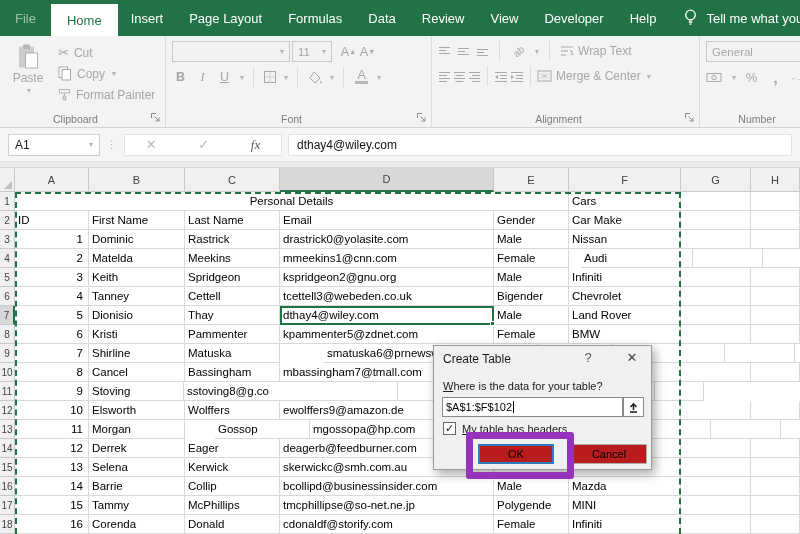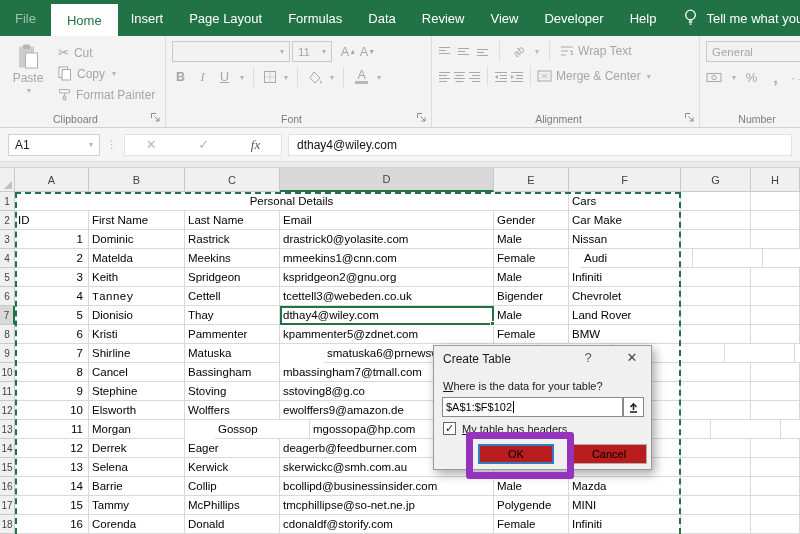--- a/index.html
+++ b/index.html
@@ -376,21 +376,21 @@
           <div class="cell" style="width: 95px;">Spridgeon</div>
           <div class="cell" style="width: 214px;">kspridgeon2@gnu.org</div>
           <div class="cell" style="width: 75px;">Male</div>
           <div class="cell" style="width: 112px;">Infiniti</div>
           <div class="cell" style="width: 70px;"></div>
           <div class="cell" style="width: 49px;"></div>
         </div>
         <div class="grow">
           <div class="rh">6</div>
           <div class="cell num" style="width: 74px;">4</div>
-          <div class="cell" style="width: 96px; font-family: Liberation Mono, monospace;">Tanney</div>
+          <div class="cell" style="width: 96px;">Tanney</div>
           <div class="cell" style="width: 95px;">Cettell</div>
           <div class="cell" style="width: 214px;">tcettell3@webeden.co.uk</div>
           <div class="cell" style="width: 75px;">Bigender</div>
           <div class="cell" style="width: 112px;">Chevrolet</div>
           <div class="cell" style="width: 70px;"></div>
           <div class="cell" style="width: 49px;"></div>
         </div>
         <div class="grow">
           <div class="rh active">7</div>
           <div class="cell num" style="width: 74px;">5</div>
@@ -431,21 +431,20 @@
           <div class="cell" style="width: 95px;">Bassingham</div>
           <div class="cell" style="width: 214px;">mbassingham7@tmall.com</div>
           <div class="cell" style="width: 75px;"></div>
           <div class="cell" style="width: 112px;"></div>
           <div class="cell" style="width: 70px;"></div>
           <div class="cell" style="width: 49px;"></div>
         </div>
         <div class="grow">
           <div class="rh">11</div>
           <div class="cell num" style="width: 74px;">9</div>
-          <div class="cell" style="width: 96px;">Stephine</div>
           <div class="cell" style="width: 95px;">Stoving</div>
           <div class="cell" style="width: 214px;">sstoving8@g.co</div>
           <div class="cell" style="width: 75px;"></div>
           <div class="cell" style="width: 112px;"></div>
           <div class="cell" style="width: 70px;"></div>
           <div class="cell" style="width: 49px;"></div>
         </div>
         <div class="grow">
           <div class="rh">12</div>
           <div class="cell num" style="width: 74px;">10</div>

